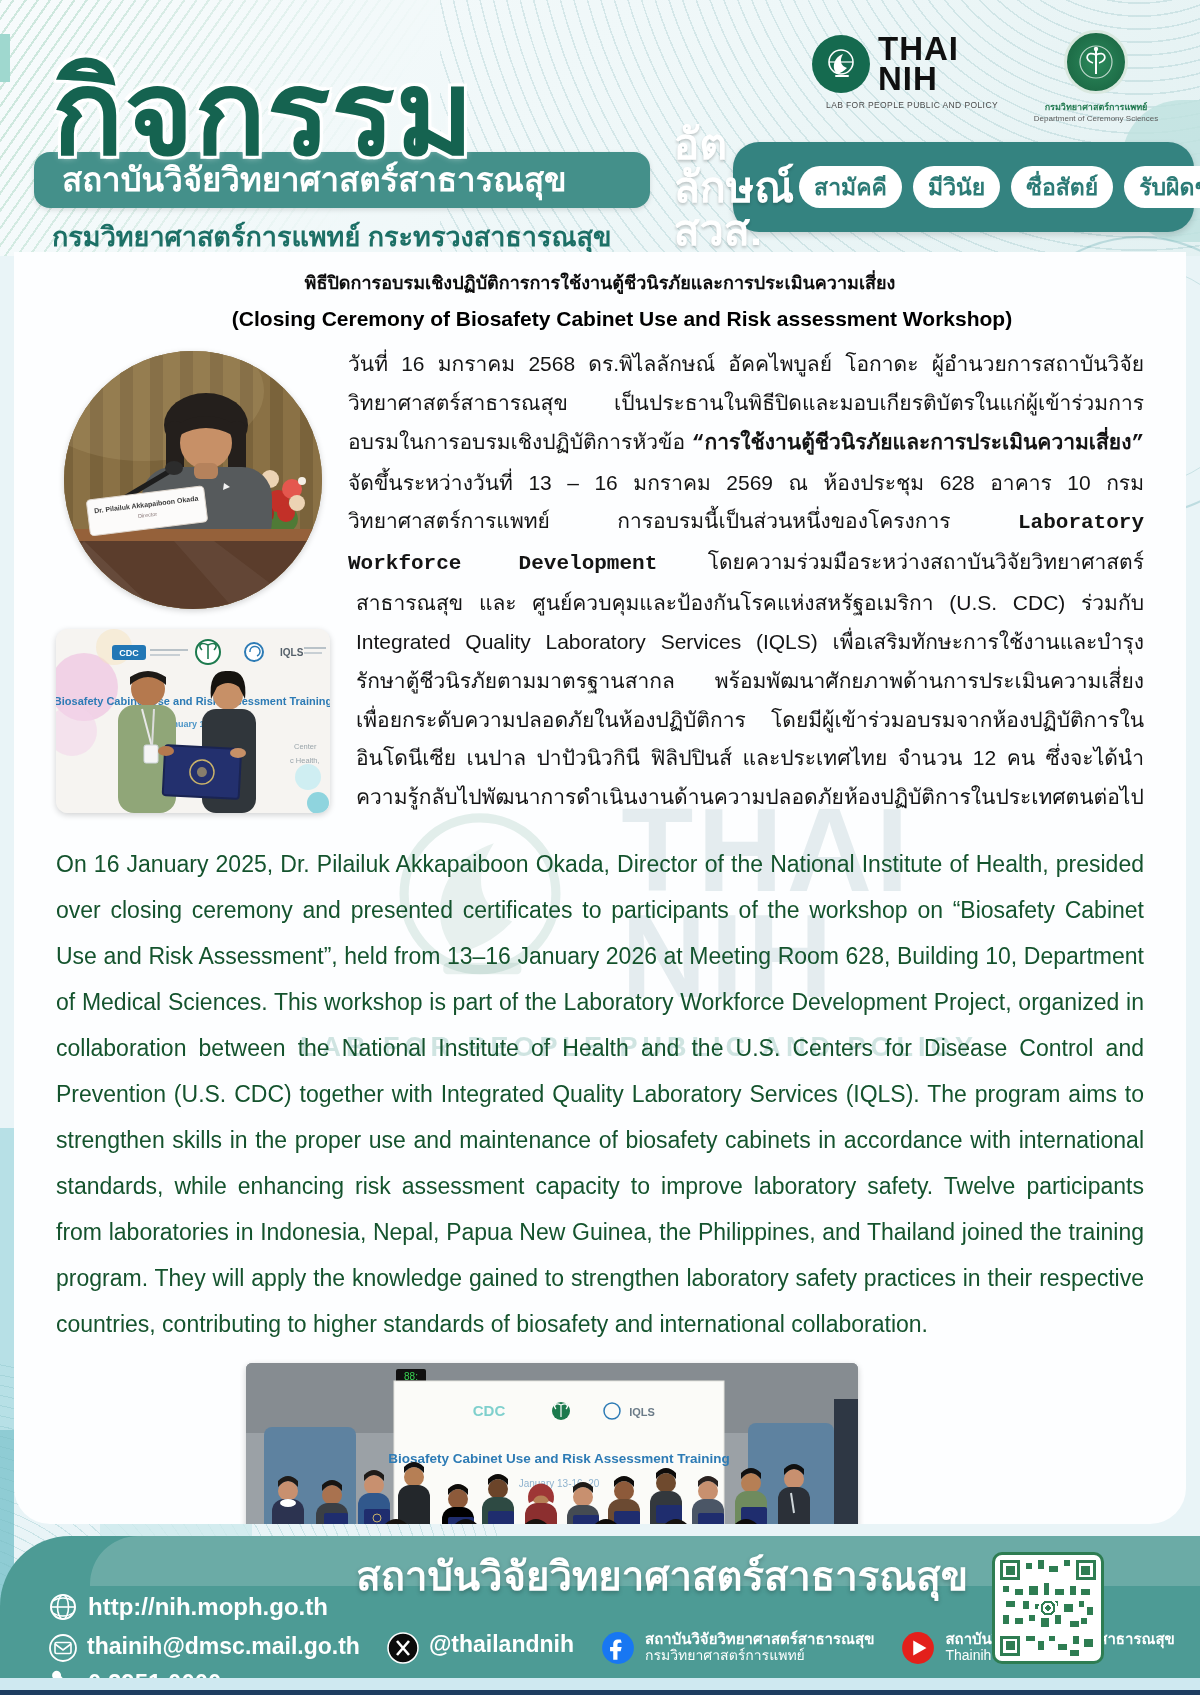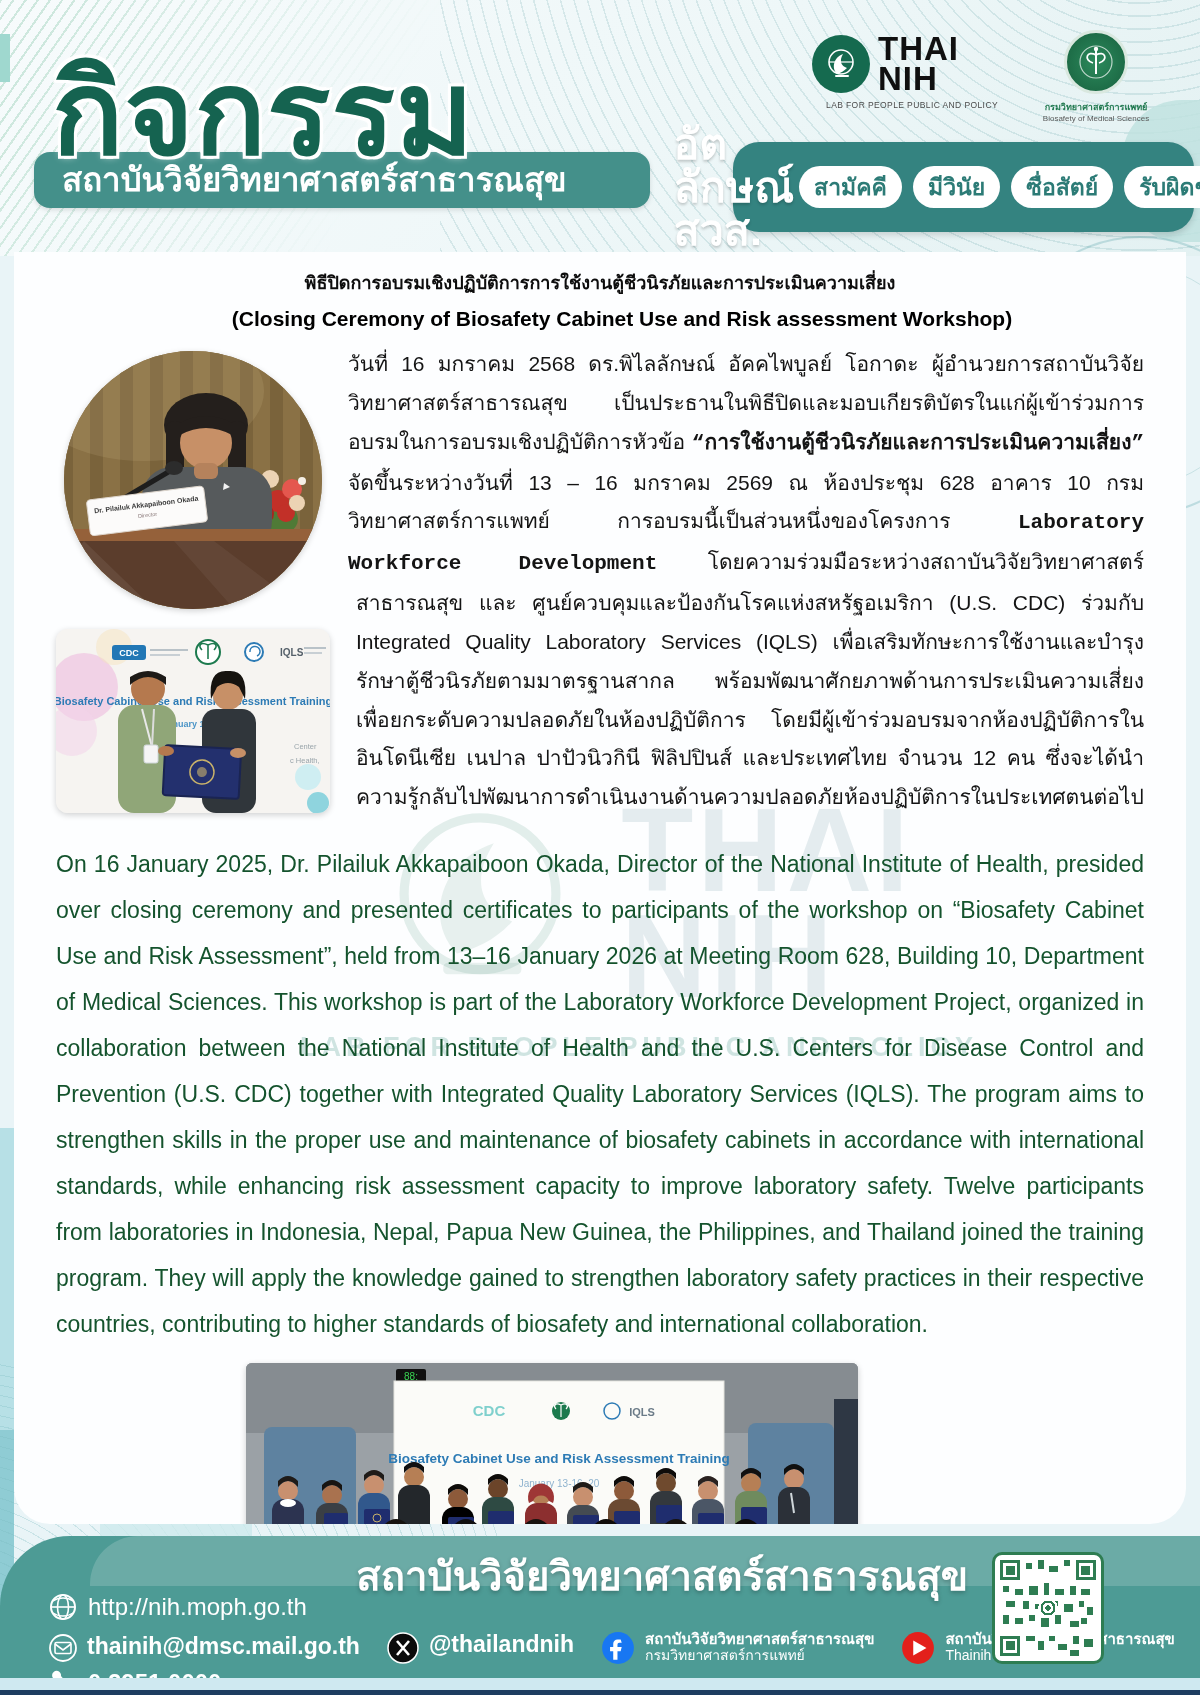--- a/index.html
+++ b/index.html
@@ -73,41 +73,42 @@
          background:repeating-radial-gradient(circle at 0% 100%, rgba(120,185,190,0.28) 0 1px, transparent 1px 10px); }
   .ring-right { position:absolute; right:-80px; top:236px; width:280px; height:280px; border:2px solid rgba(110,175,180,0.35); border-radius:50%; z-index:1; }
   .ring-right2 { position:absolute; right:-50px; top:266px; width:220px; height:220px; border:1.5px solid rgba(110,175,180,0.28); border-radius:50%; z-index:1; }
 
   
   .footer { position:absolute; left:0; top:1536px; width:1200px; height:142px; background:#4d9b95; border-radius:70px 0 0 0; z-index:3; }
   .footer-strip { position:absolute; left:90px; top:0; right:0; height:50px; background:rgba(255,255,255,0.17); border-radius:48px 0 0 0; }
   .footer-org { position:absolute; right:232px; top:8px; font-size:40px; font-weight:bold; color:#fff; text-shadow:0 2px 4px rgba(0,0,0,0.25); white-space:nowrap; }
   .frow { position:absolute; display:flex; align-items:center; gap:10px; color:#fff; }
   .frow .ic { flex:0 0 auto; display:flex; }
-  .f-web { left:48px; top:56px; font-size:24px; font-weight:400; }
+  .f-web { left:48px; top:56px; font-size:24px; font-weight:700; }
   .f-line2 { left:48px; top:94px; gap:26px; }
   .f-item { display:flex; gap:9px; }
   .f-email { font-size:23px; font-weight:600; }
   .f-x { font-size:23px; font-weight:600; }
   .f-col { display:flex; flex-direction:column; line-height:1.15; }
   .f-col .l1 { font-size:15px; font-weight:bold; }
   .f-col .l2 { font-size:14px; }
   .f-phone { left:48px; top:132px; font-size:24px; font-weight:600; }
   .qr { position:absolute; right:96px; top:1552px; width:112px; height:112px; background:#fff; border:3px solid #2e7d52; border-radius:10px; padding:5px; z-index:4; }
   .strip-light { position:absolute; left:0; top:1678px; width:1200px; height:12px; background:#cfe9f1; z-index:3; }
   .strip-navy { position:absolute; left:0; top:1690px; width:1200px; height:5px; background:#1d3c60; z-index:3; }
 </style>
 </head>
 <body>
 
 <div class="page">
 
   <div class="header">
     <div class="big-title">กิจกรรม</div>
     <div class="org-banner">สถาบันวิจัยวิทยาศาสตร์สาธารณสุข</div>
+    <div class="org-sub">กรมวิทยาศาสตร์การแพทย์ กระทรวงสาธารณสุข</div>
     <div class="blob-topright"></div>
 
     <div class="thainih-logo">
       <div class="thainih-row">
         <div class="thainih-circle">
           <svg width="40" height="40" viewBox="0 0 40 40">
             <circle cx="20" cy="18" r="12" fill="none" stroke="#ffffff" stroke-width="1.6"></circle>
             <line x1="8" y1="18" x2="32" y2="18" stroke="#ffffff" stroke-width="1.2"></line>
             <path d="M 16 30 C 10 24 13 13 22 10 C 18 17 20 22 26 24 C 23 27 20 29 16 30 Z" fill="#ffffff"></path>
             <rect x="14" y="31" width="14" height="2" rx="1" fill="#ffffff"></rect>
@@ -125,21 +126,21 @@
       <div class="moph-circle">
         <svg width="38" height="38" viewBox="-19 -19 38 38">
           <circle r="16" fill="none" stroke="#ffffff" stroke-width="1.2" opacity="0.7"></circle>
           <line x1="0" y1="-11" x2="0" y2="12" stroke="#ffffff" stroke-width="2"></line>
           <path d="M0,-7 C-9,-12 -13,-2 -3,1" fill="none" stroke="#ffffff" stroke-width="1.8"></path>
           <path d="M0,-7 C9,-12 13,-2 3,1" fill="none" stroke="#ffffff" stroke-width="1.8"></path>
           <circle cx="0" cy="-13" r="2.2" fill="#ffffff"></circle>
         </svg>
       </div>
       <div class="moph-th">กรมวิทยาศาสตร์การแพทย์</div>
-      <div class="moph-en">Biosafety of Medical Sciences</div>
+      <div class="moph-en">Department of Ceremony Sciences</div>
     </div>
 
     <div class="identity">
       <div class="identity-title">อัตลักษณ์ สวส.</div>
       <div class="identity-pills">
           <span class="pill">สามัคคี</span>
           <span class="pill">มีวินัย</span>
           <span class="pill">ซื่อสัตย์</span>
           <span class="pill">รับผิดชอบ</span>
         </div>

